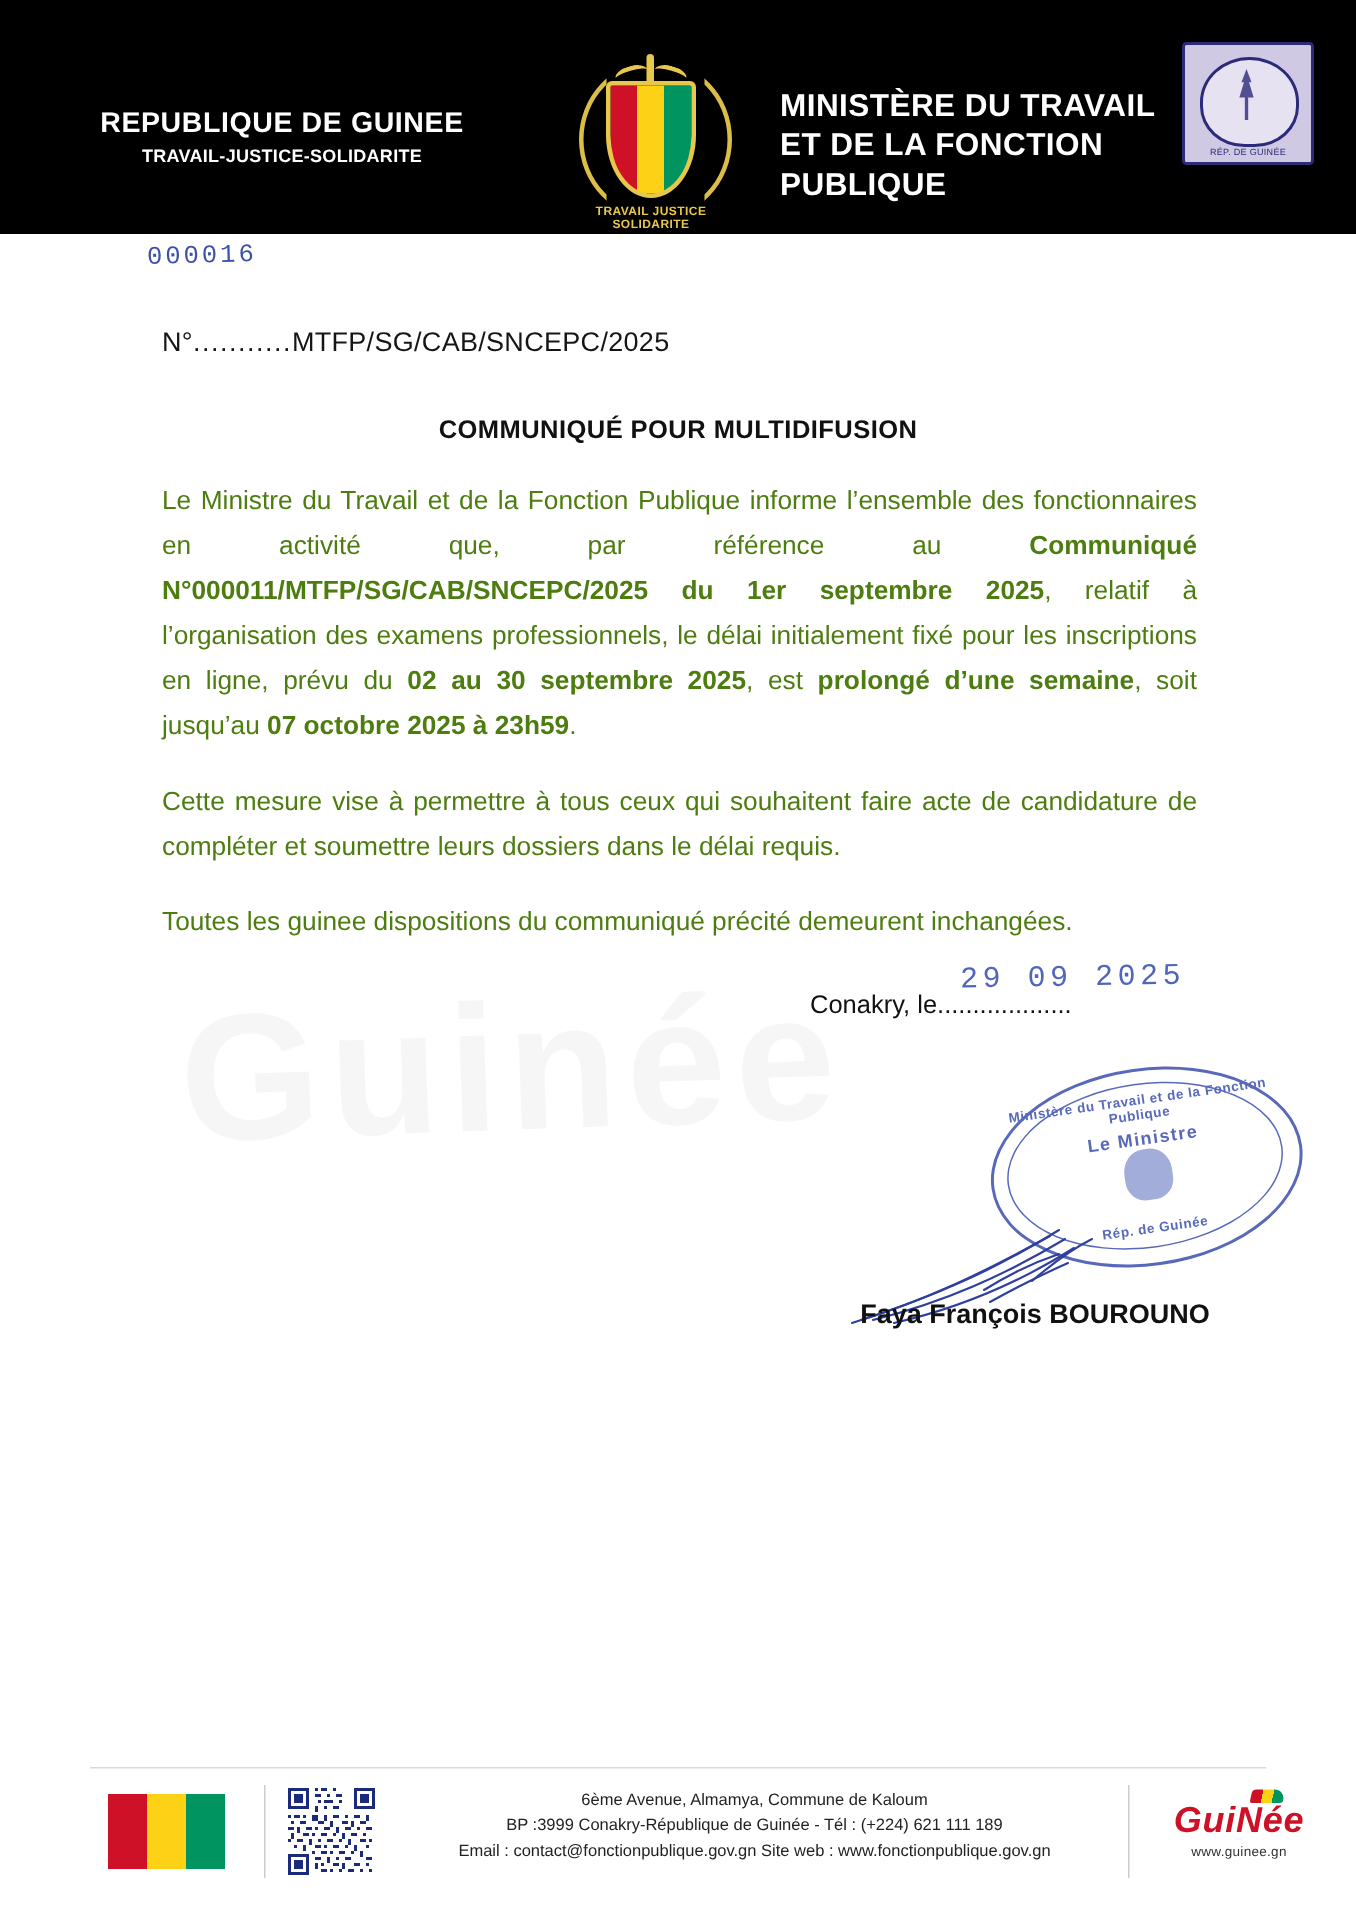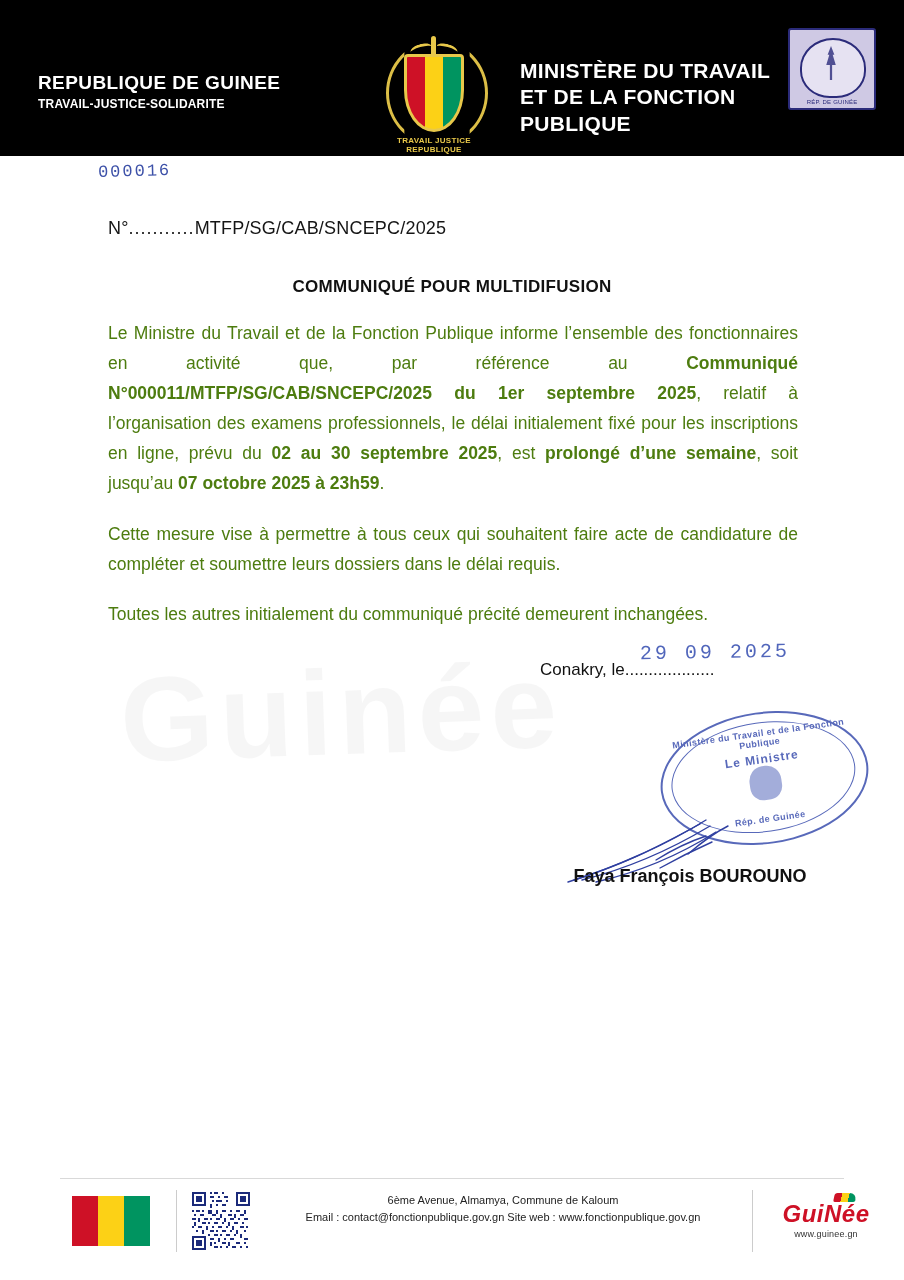--- a/index.html
+++ b/index.html
@@ -24,20 +24,21 @@
     height: 156px;
     background: #000000;
     color: #ffffff;
     overflow: hidden;
   }
   .header-left {
     position: absolute;
     left: 38px;
     top: 72px;
     width: 300px;
+    text-align: center;
   }
   .header-left .line1 {
     font-size: 19px;
     font-weight: bold;
     letter-spacing: 0.4px;
     white-space: nowrap;
   }
   .header-left .line2 {
     font-size: 12px;
     font-weight: bold;
@@ -418,21 +419,21 @@
     <div class="line1">REPUBLIQUE DE GUINEE</div>
     <div class="line2">TRAVAIL-JUSTICE-SOLIDARITE</div>
   </div>
 
   <div class="emblem">
     <div class="bird">
         <span class="bird-body"></span>
       </div>
     <div class="ring"></div>
     <div class="shield"></div>
-    <div class="motto">TRAVAIL JUSTICE REPUBLIQUE</div>
+    <div class="motto">TRAVAIL JUSTICE SOLIDARITE</div>
   </div>
 
   <div class="header-right">MINISTÈRE DU TRAVAIL ET DE LA FONCTION PUBLIQUE</div>
 
   <div class="crest">
     <div class="inner"></div>
     <div class="tree"></div>
     <div class="caption">RÉP. DE GUINÉE</div>
   </div>
 </div>
@@ -448,21 +449,21 @@
 
 <div class="doc-title">COMMUNIQUÉ POUR MULTIDIFUSION</div>
 
 <div class="body-text">
   <p class="para justify">
     <span>Le Ministre du Travail et de la Fonction Publique informe l’ensemble des fonctionnaires en activité que, par référence au </span><b>Communiqué N°000011/MTFP/SG/CAB/SNCEPC/2025 du 1er septembre 2025</b><span>, relatif à l’organisation des examens professionnels, le délai initialement fixé pour les inscriptions en ligne, prévu du </span><b>02 au 30 septembre 2025</b><span>, est </span><b>prolongé d’une semaine</b><span>, soit jusqu’au </span><b>07 octobre 2025 à 23h59</b><span>.</span>
   </p>
 
   <p class="para justify">Cette mesure vise à permettre à tous ceux qui souhaitent faire acte de candidature de compléter et soumettre leurs dossiers dans le délai requis.</p>
 
-  <p class="para justify">Toutes les autres initialement du communiqué précité demeurent inchangées.</p>
+  <p class="para justify">Toutes les guinee dispositions du communiqué précité demeurent inchangées.</p>
 </div>
 
 <div class="date-stamp">29 09 2025</div>
 <div class="date-line">
   <span>Conakry, le</span><span>...................</span>
 </div>
 
 <div class="seal">
   <div class="ring2"></div>
   <div class="top-text">Ministère du Travail et de la Fonction Publique</div>
@@ -593,20 +594,21 @@
           <rect x="17" y="27" width="1" height="1"></rect>
         <rect x="20" y="27" width="2" height="1"></rect>
           <rect x="24" y="27" width="1" height="1"></rect>
           <rect x="27" y="27" width="1" height="1"></rect>
       </g>
     </svg>
   </div>
 
   <div class="footer-text">
     <div>6ème Avenue, Almamya, Commune de Kaloum</div>
+    <div>BP :3999 Conakry-République de Guinée - Tél : (+224) 621 111 189</div>
     <div>Email : contact@fonctionpublique.gov.gn Site web : www.fonctionpublique.gov.gn</div>
   </div>
 
   <div class="divider2"></div>
 
   <div class="guinee-logo">
     <div class="word">
       <span>GuiNée</span>
       <span class="accent"></span>
     </div>

